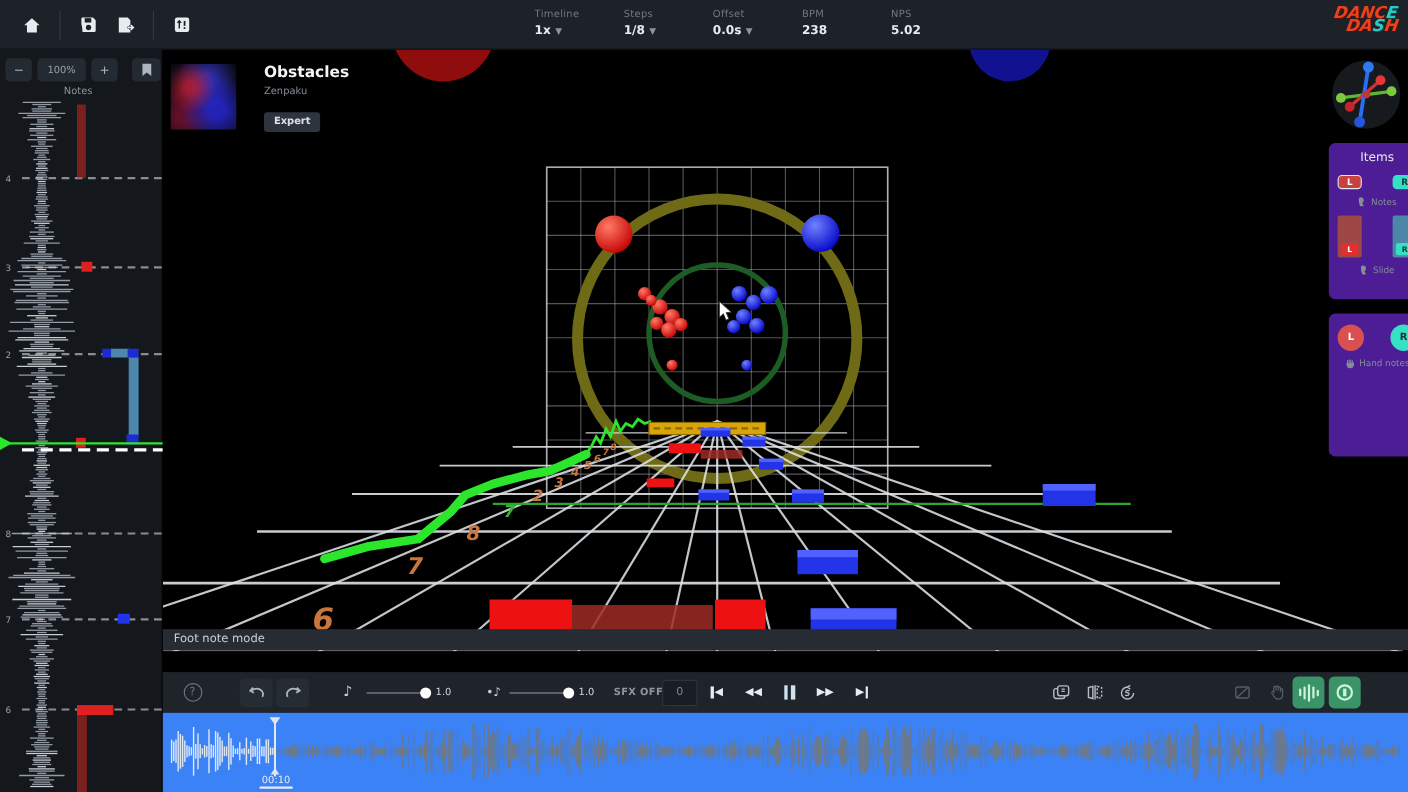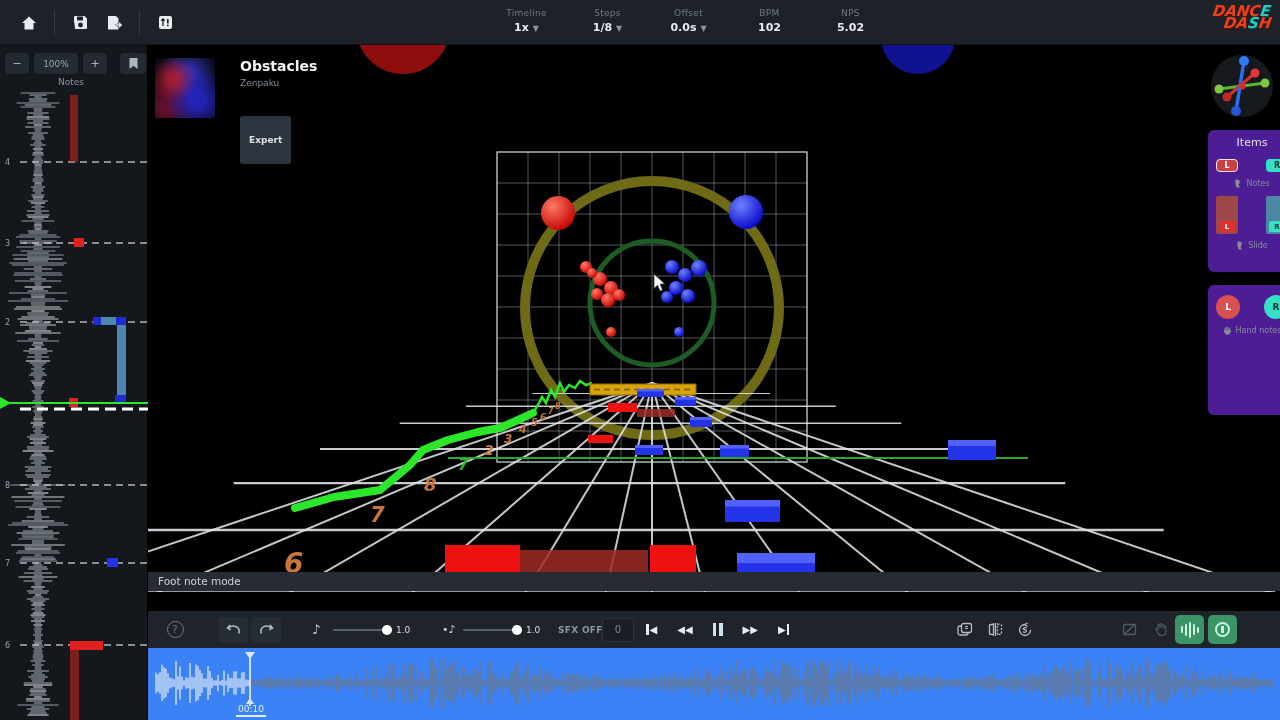--- a/index.html
+++ b/index.html
@@ -7,21 +7,21 @@
   font-family:"DejaVu Sans","Liberation Sans",sans-serif}
 .screen{position:relative;width:1280px;height:720px;background:#000}
 
 
 .topbar{position:absolute;left:0;top:0;width:1280px;height:45px;background:#1d2229;
   border-bottom:1px solid #10141a;z-index:40}
 .tb-icons{position:absolute;left:12px;top:0;height:45px;display:flex;align-items:center}
 .tb-btn{width:34px;height:32px;display:flex;align-items:center;justify-content:center;border-radius:5px;cursor:pointer}
 .tb-div{width:1px;height:26px;background:#343b45;margin:0 8px}
 .tb-fields{position:absolute;left:486px;top:0;display:flex;height:45px}
-.tb-field{width:81px;text-align:center;padding-top:8px}
+.tb-field{width:81px;padding-top:8px}
 .tb-label{font-size:9px;color:#6f7882;display:block;letter-spacing:.3px}
 .tb-valrow{margin-top:3px;font-size:11px;color:#e7eaee;font-weight:bold}
 .chev{font-size:8px;color:#8b949e;margin-left:4px;font-weight:normal}
 .logo{position:absolute;right:8px;top:5px;font-style:italic;font-weight:bold;
   transform:skewX(-9deg);line-height:13px;z-index:41}
 .logo .l1{font-size:15px;letter-spacing:0}
 .logo .l2{font-size:15px;margin-left:13px;margin-top:-1px}
 .lg-o{color:#e8431d;text-shadow:1px 1px 0 #5c0d08}
 .lg-t{color:#2cc9c4;text-shadow:1px 1px 0 #0a4544}
 
@@ -43,22 +43,22 @@
 .song-info{position:absolute;left:7px;top:13px;display:flex;z-index:10}
 .album-art{width:60px;height:60px;border-radius:2px;background:
   radial-gradient(circle at 30% 35%,rgba(200,30,40,.75) 0 8%,transparent 40%),
   radial-gradient(circle at 70% 70%,rgba(40,40,220,.8) 0 12%,transparent 55%),
   radial-gradient(circle at 55% 25%,rgba(60,60,230,.7) 0 10%,transparent 50%),
   radial-gradient(circle at 20% 80%,rgba(180,20,60,.5) 0 10%,transparent 45%),
   #0a0a16}
 .song-meta{margin-left:25px}
 .song-title{font-size:14px;font-weight:bold;color:#f2f4f6}
 .song-artist{font-size:9px;color:#858d96;margin-top:4px}
-.diff-badge{display:inline-block;margin-top:28px;background:#2e343d;border-radius:3px;
-  padding:19px 9px;font-size:9px;font-weight:bold;color:#dbe0e6}
+.diff-badge{display:inline-block;margin-top:14px;background:#2e343d;border-radius:3px;
+  padding:4px 9px;font-size:9px;font-weight:bold;color:#dbe0e6}
 .cursor{position:absolute;left:505px;top:228px;z-index:15}
 
 
 .gizmo{position:absolute;left:1062px;top:9px;z-index:12}
 .panel{position:absolute;left:1060px;width:88px;background:#4c1d95;border-radius:6px;z-index:12;
   text-align:center}
 .panel-items{top:85px;height:142px}
 .panel-hand{top:240px;height:130px}
 .panel-obst{top:385px;height:140px}
 .panel-title{font-size:11px;color:#e2e6ea;padding-top:6px}
@@ -167,21 +167,21 @@
       <div class="tb-field">
         <span class="tb-label">Steps</span>
         <div class="tb-valrow"><span>1/8</span><span class="chev">▼</span></div>
       </div>
       <div class="tb-field">
         <span class="tb-label">Offset</span>
         <div class="tb-valrow"><span>0.0s</span><span class="chev">▼</span></div>
       </div>
       <div class="tb-field">
         <span class="tb-label">BPM</span>
-        <div class="tb-valrow"><span>102</span></div>
+        <div class="tb-valrow"><span>238</span></div>
       </div>
       <div class="tb-field">
         <span class="tb-label">NPS</span>
         <div class="tb-valrow"><span>5.02</span></div>
       </div>
     </div>
 
     <div class="logo">
       <div class="l1"><span class="lg-o">DANC</span><span class="lg-t">E</span></div>
       <div class="l2"><span class="lg-o">DA</span><span class="lg-t">S</span><span class="lg-o">H</span></div>

